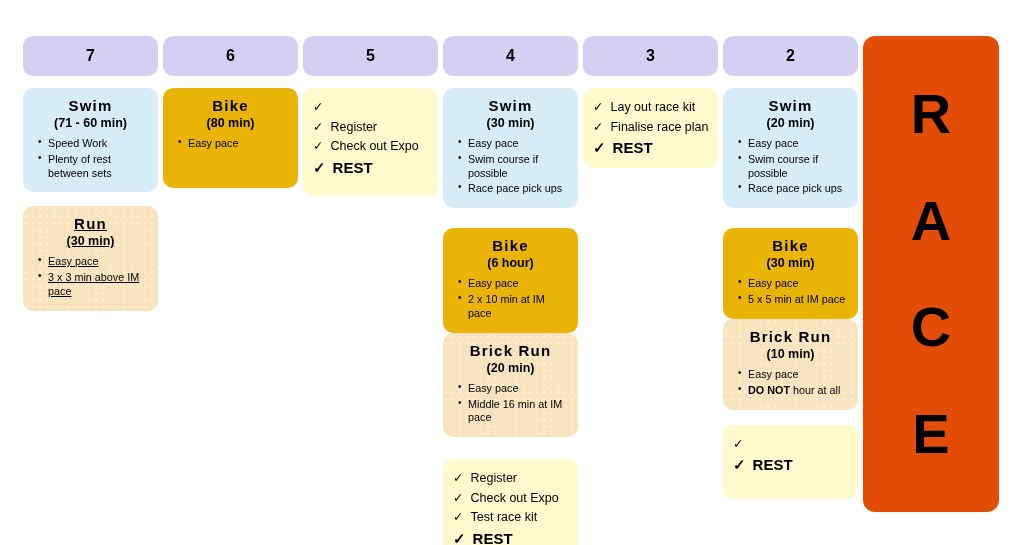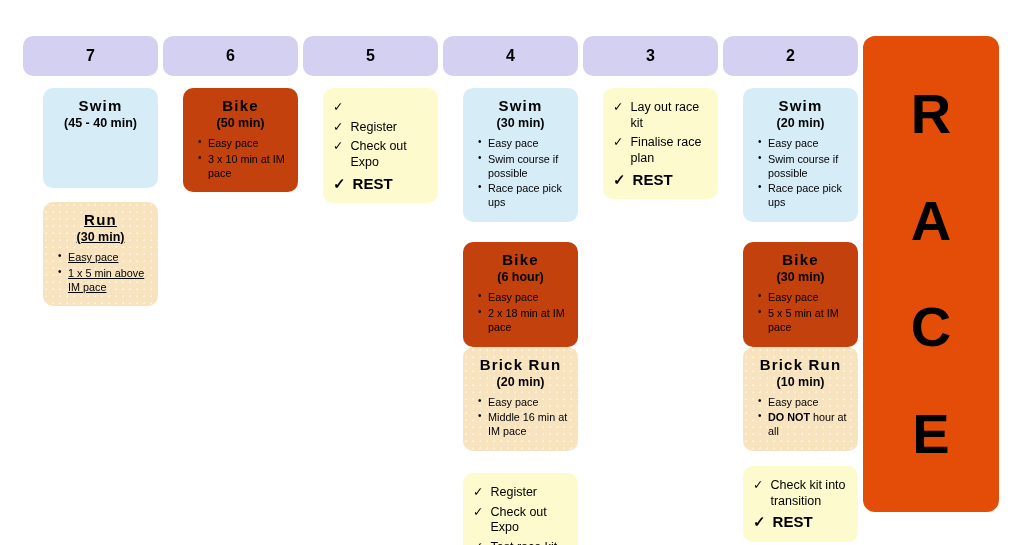--- a/index.html
+++ b/index.html
@@ -34,24 +34,23 @@
     align-items: center;
     justify-content: center;
     font-weight: bold;
     font-size: 16px;
   }
   .card {
     border-radius: 10px;
     margin-top: 12px;
     padding: 9px 8px 10px;
     box-sizing: border-box;
-    margin-left: 20px;
   }
   .swim  { background: #d6edf8; }
-  .bike  { background: #c2410c; }
+  .bike  { background: #eab308; }
   .run   {
     background-color: #f8e3bf;
     background-image: radial-gradient(rgba(255,255,255,0.55) 1px, rgba(0,0,0,0) 1px);
     background-size: 7px 7px;
   }
   .task  { background: #fdfacd; padding: 12px 8px 10px 10px; }
 
   .card-title {
     text-align: center;
     font-weight: bold;
@@ -130,42 +129,45 @@
 <body>
 
 <div class="board">
 
   <div class="col">
     <div class="day-header">
       <span>7</span>
     </div>
     <div class="card swim mh100">
       <div class="card-title">Swim</div>
-      <div class="card-duration">(45 - 40 min)</div>
+      <div class="card-duration">(71 - 60 min)</div>
+      <ul class="bullets">
+        <li>Speed Work</li>
+        <li>Plenty of rest between sets</li>
+      </ul>
     </div>
     <div class="card run mt14 mh100">
       <div class="card-title">Run</div>
       <div class="card-duration">(30 min)</div>
       <ul class="bullets">
         <li>Easy pace</li>
-        <li>1 x 5 min above IM pace</li>
+        <li>3 x 3 min above IM pace</li>
       </ul>
     </div>
   </div>
 
   <div class="col">
     <div class="day-header">
       <span>6</span>
     </div>
     <div class="card bike mh100">
       <div class="card-title">Bike</div>
-      <div class="card-duration">(50 min)</div>
-      <ul class="bullets">
-        <li>Easy pace</li>
-        <li>3 x 10 min at IM pace</li>
+      <div class="card-duration">(80 min)</div>
+      <ul class="bullets">
+        <li>Easy pace</li>
       </ul>
     </div>
   </div>
 
   <div class="col">
     <div class="day-header">
       <span>5</span>
     </div>
     <div class="card task mh108">
       <div class="check-row">
@@ -197,21 +199,21 @@
         <li>Easy pace</li>
         <li>Swim course if possible</li>
         <li>Race pace pick ups</li>
       </ul>
     </div>
     <div class="card bike mt20 mh84">
       <div class="card-title">Bike</div>
       <div class="card-duration">(6 hour)</div>
       <ul class="bullets">
         <li>Easy pace</li>
-        <li>2 x 18 min at IM pace</li>
+        <li>2 x 10 min at IM pace</li>
       </ul>
     </div>
     <div class="card run mt0 mh98">
       <div class="card-title">Brick Run</div>
       <div class="card-duration">(20 min)</div>
       <ul class="bullets">
         <li>Easy pace</li>
         <li>Middle 16 min at IM pace</li>
       </ul>
     </div>
@@ -280,21 +282,20 @@
       <div class="card-title">Brick Run</div>
       <div class="card-duration">(10 min)</div>
       <ul class="bullets">
         <li>Easy pace</li>
         <li><b>DO NOT</b> <span>hour at all</span></li>
       </ul>
     </div>
     <div class="card task mt15 mh74">
       <div class="check-row">
         <span class="check">✓</span>
-        <span>Check kit into transition</span>
       </div>
       <div class="check-row strong">
         <span class="check">✓</span>
         <span>REST</span>
       </div>
     </div>
   </div>
 
   <div class="race">
     <span>R</span>

